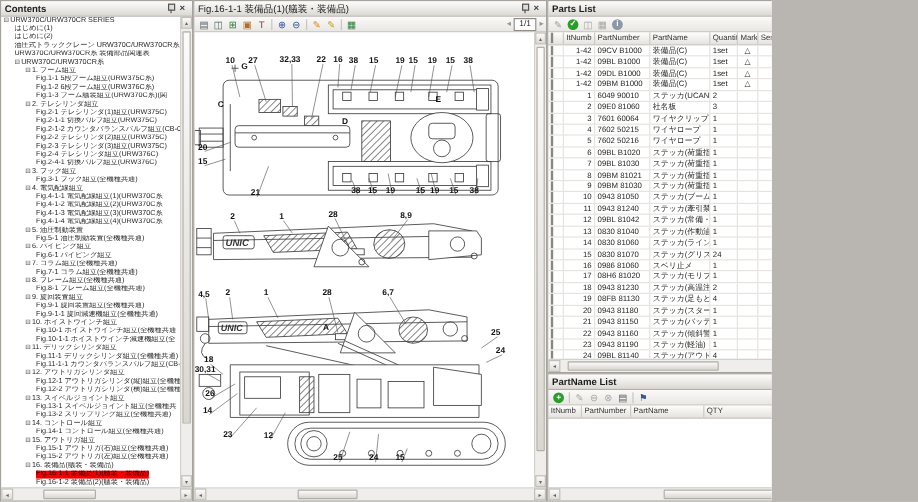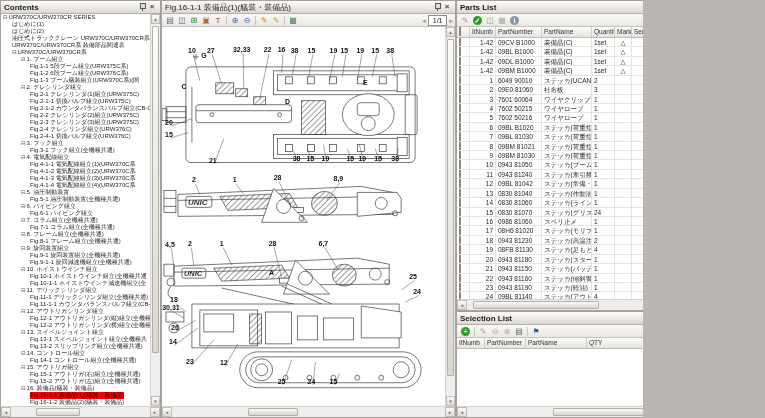--- a/index.html
+++ b/index.html
@@ -899,21 +899,21 @@
       <div class="sb-btn">◂</div>
       <div class="sb-track">
           <div class="sb-thumb" style="top:1px;bottom:1px;left:2%;width:44%;"></div>
         </div>
       <div class="sb-btn">▸</div>
     </div>
   </div>
 
   <div class="panel" style="left:456px;top:311px;width:309px;height:107px;">
     <div class="titlebar">
-      <span>Selection List</span>
+      <span>PartName List</span>
       <span class="sp"></span>
       <span class="tb-btn">
           <span class="pin"></span>
         </span>
       <span class="tb-btn">×</span>
     </div>
     <div class="toolbar">
       <span id="selection-toolbar-icons" style="display:flex;align-items:center;">
           <span class="ticon round" style="color: rgb(255, 255, 255); background: rgb(42, 157, 42);">+</span>
           <span class="tsep"></span>

